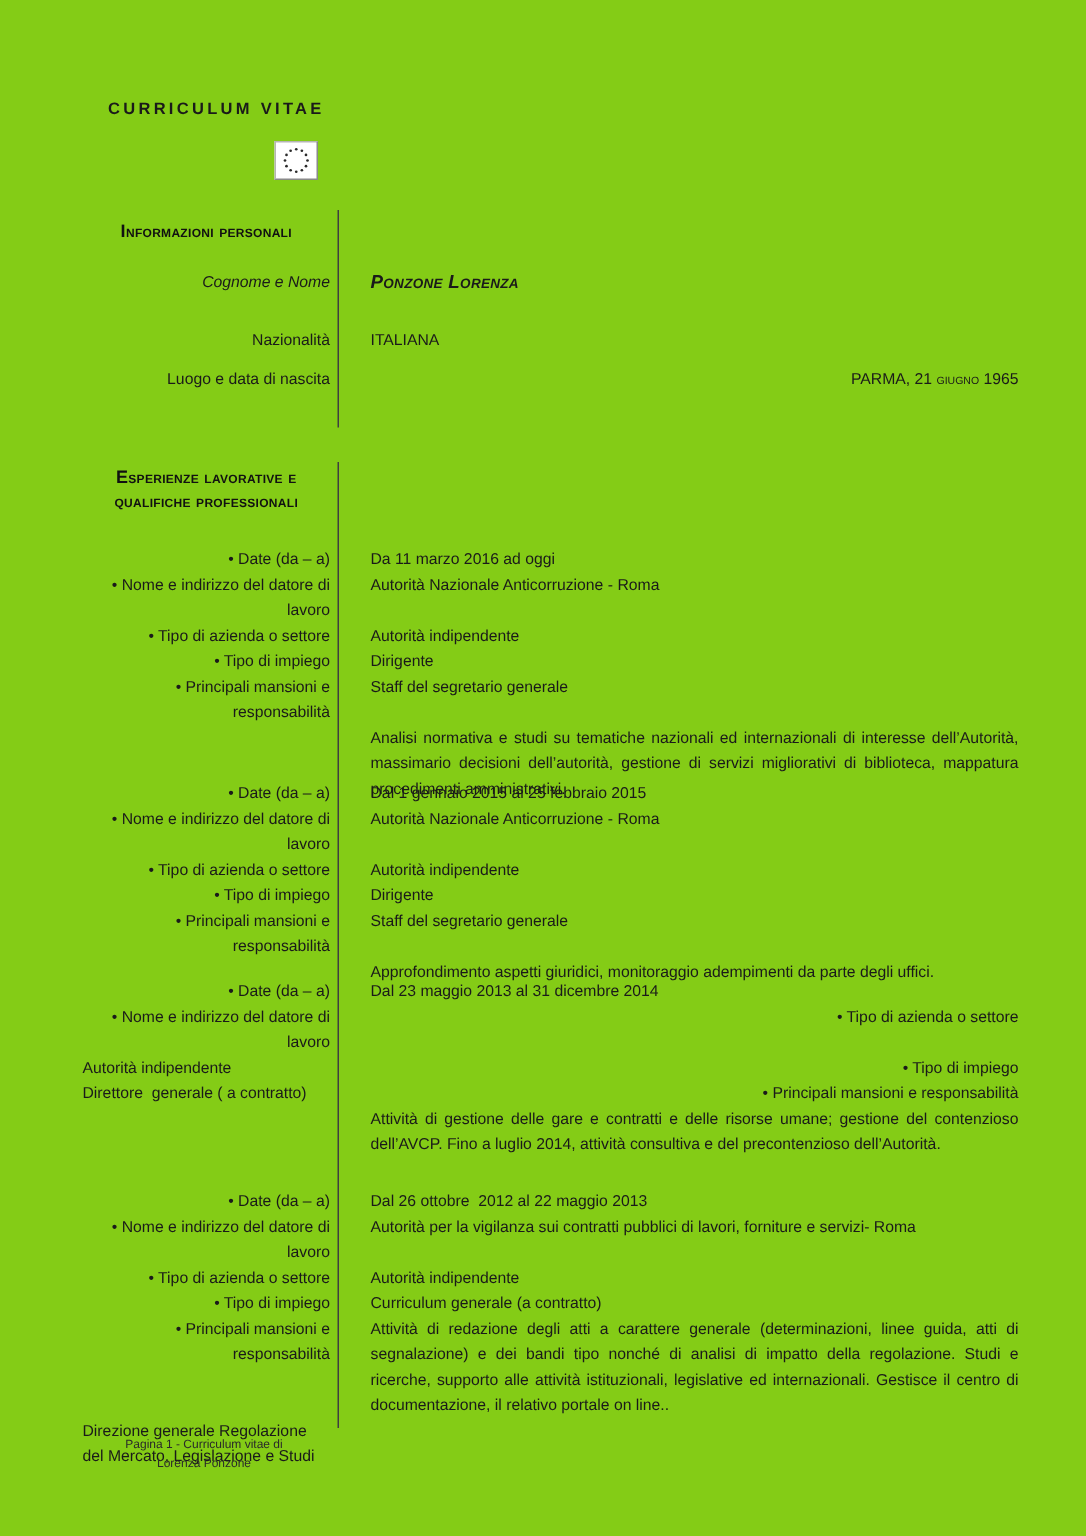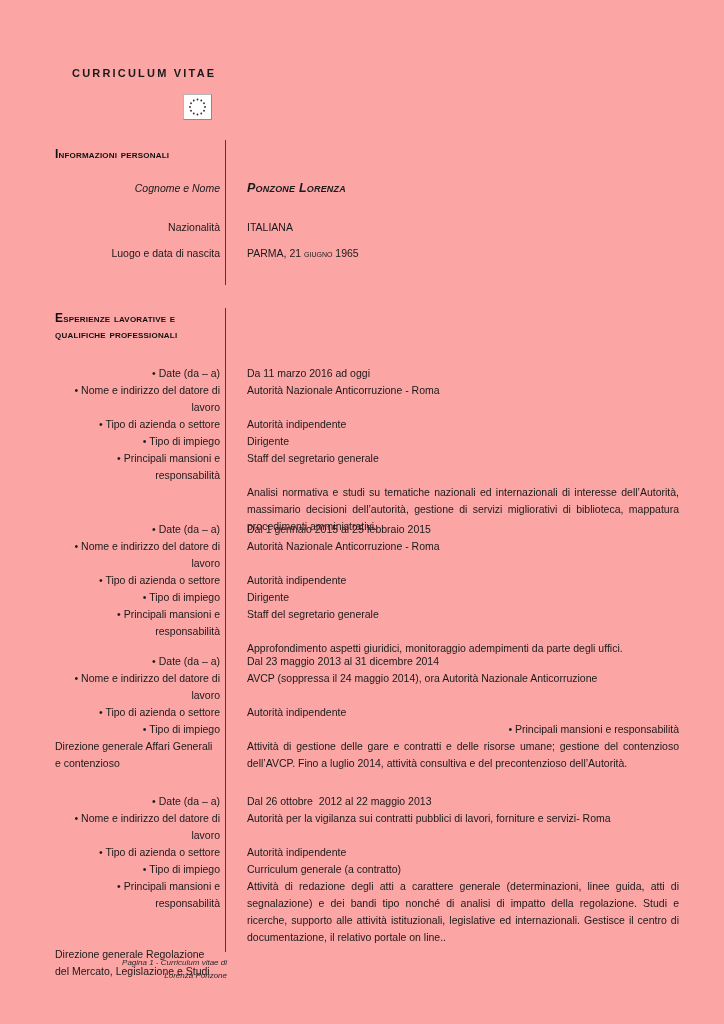--- a/index.html
+++ b/index.html
@@ -3,75 +3,75 @@
 <meta charset="utf-8">
 <style>
   * { margin:0; padding:0; box-sizing:border-box; }
   html,body { background:#ffffff; }
   body {
     width:724px; height:1024px; position:relative;
     font-family:"Liberation Sans","DejaVu Sans",sans-serif;
     color:#1a1a1a;
     overflow:hidden;
   }
-  .page { position:absolute; inset:0; background:#fca5a5; }
+  .page { position:absolute; inset:0; background:#84cc16; }
 
   .doc-title {
     position:absolute; left:72px; top:67px;
     font-size:11px; font-weight:bold; letter-spacing:2.2px;
     color:#1a1a1a; white-space:nowrap;
   }
 
   .eu-flag {
     position:absolute; left:183px; top:94px; width:29px; height:26px;
     background:#fff;
     border:1px solid #b5b5b5;
     border-right-color:#8a8a8a; border-bottom-color:#8a8a8a;
     display:flex; align-items:center; justify-content:center;
   }
 
   .vline { position:absolute; width:1px; background:#3f3f3f; }
   .vline.pi   { left:225px; top:140px; height:145px; }
   .vline.exp  { left:225px; top:308px; height:644px; }
 
   .sec-head {
-    position:absolute; left:55px; width:165px; text-align:left;
+    position:absolute; left:55px; width:165px; text-align:center;
     font-weight:bold; font-size:12px; font-variant:small-caps;
     letter-spacing:0.2px; line-height:16px; color:#111;
   }
   .sec-head.pi  { top:146px; }
   .sec-head.exp { top:310px; }
 
   .grid-row {
     position:absolute; left:55px; width:624px;
     display:grid; grid-template-columns:165px 432px; column-gap:27px;
     font-size:10.5px; line-height:17px;
   }
   .label { text-align:right; color:#1a1a1a; }
   .value { white-space:pre-wrap; color:#1a1a1a; }
   .value.bold { font-weight:normal; }
   .value.name { font-variant:small-caps; font-weight:bold; font-size:12.5px; letter-spacing:0.2px; }
-  .value.smallcaps { font-variant:small-caps; }
+  .value.smallcaps { font-variant:small-caps;text-align:right; }
 
   .pi-row1 { top:180px;font-style:italic; }
   .pi-row2 { top:219px; }
   .pi-row3 { top:245px; }
 
   .entry { position:absolute; left:55px; width:624px;
     display:grid; grid-template-columns:165px 432px; column-gap:27px;
     font-size:10.5px; line-height:17px; grid-auto-rows:min-content; }
   .entry.e1 { top:365px; }
   .entry.e2 { top:521px; }
   .entry.e3 { top:653px; }
   .entry.e4 { top:793px; }
   .desc { grid-column:2; text-align:justify; white-space:normal; }
 
   .footer {
-    position:absolute; left:67px; top:957px; width:160px;
-    text-align:right; font-style:italic; font-size:8px; line-height:12.5px;
+    position:absolute; left:56px; top:957px; width:160px;
+    text-align:center; font-size:8px; line-height:12.5px;
     color:#2a2a2a;
   }
 </style>
 </head>
 <body>
 
 <div class="page">
 
   <div class="doc-title">CURRICULUM VITAE</div>
 
@@ -151,26 +151,25 @@
     <div class="value desc">Approfondimento aspetti giuridici, monitoraggio adempimenti da parte degli uffici.</div>
   </div>
 
   <div class="entry e3">
     <div class="label">• Date (da – a)</div>
     <div class="value bold">Dal 23 maggio 2013 al 31 dicembre 2014</div>
     <div class="label">
       <div>• Nome e indirizzo del datore di</div>
       <div>lavoro</div>
     </div>
-    <div class="value">AVCP (soppressa il 24 maggio 2014), ora Autorità Nazionale Anticorruzione</div>
     <div class="label">• Tipo di azienda o settore</div>
     <div class="value">Autorità indipendente</div>
     <div class="label">• Tipo di impiego</div>
+    <div class="value">Direttore  generale ( a contratto)</div>
     <div class="label">• Principali mansioni e responsabilità</div>
-    <div class="value">Direzione generale Affari Generali e contenzioso</div>
     <div class="value desc">Attività di gestione delle gare e contratti e delle risorse umane; gestione del contenzioso dell’AVCP. Fino a luglio 2014, attività consultiva e del precontenzioso dell’Autorità.</div>
   </div>
 
   <div class="entry e4">
     <div class="label">• Date (da – a)</div>
     <div class="value bold">Dal 26 ottobre  2012 al 22 maggio 2013</div>
     <div class="label">
       <div>• Nome e indirizzo del datore di</div>
       <div>lavoro</div>
     </div>

